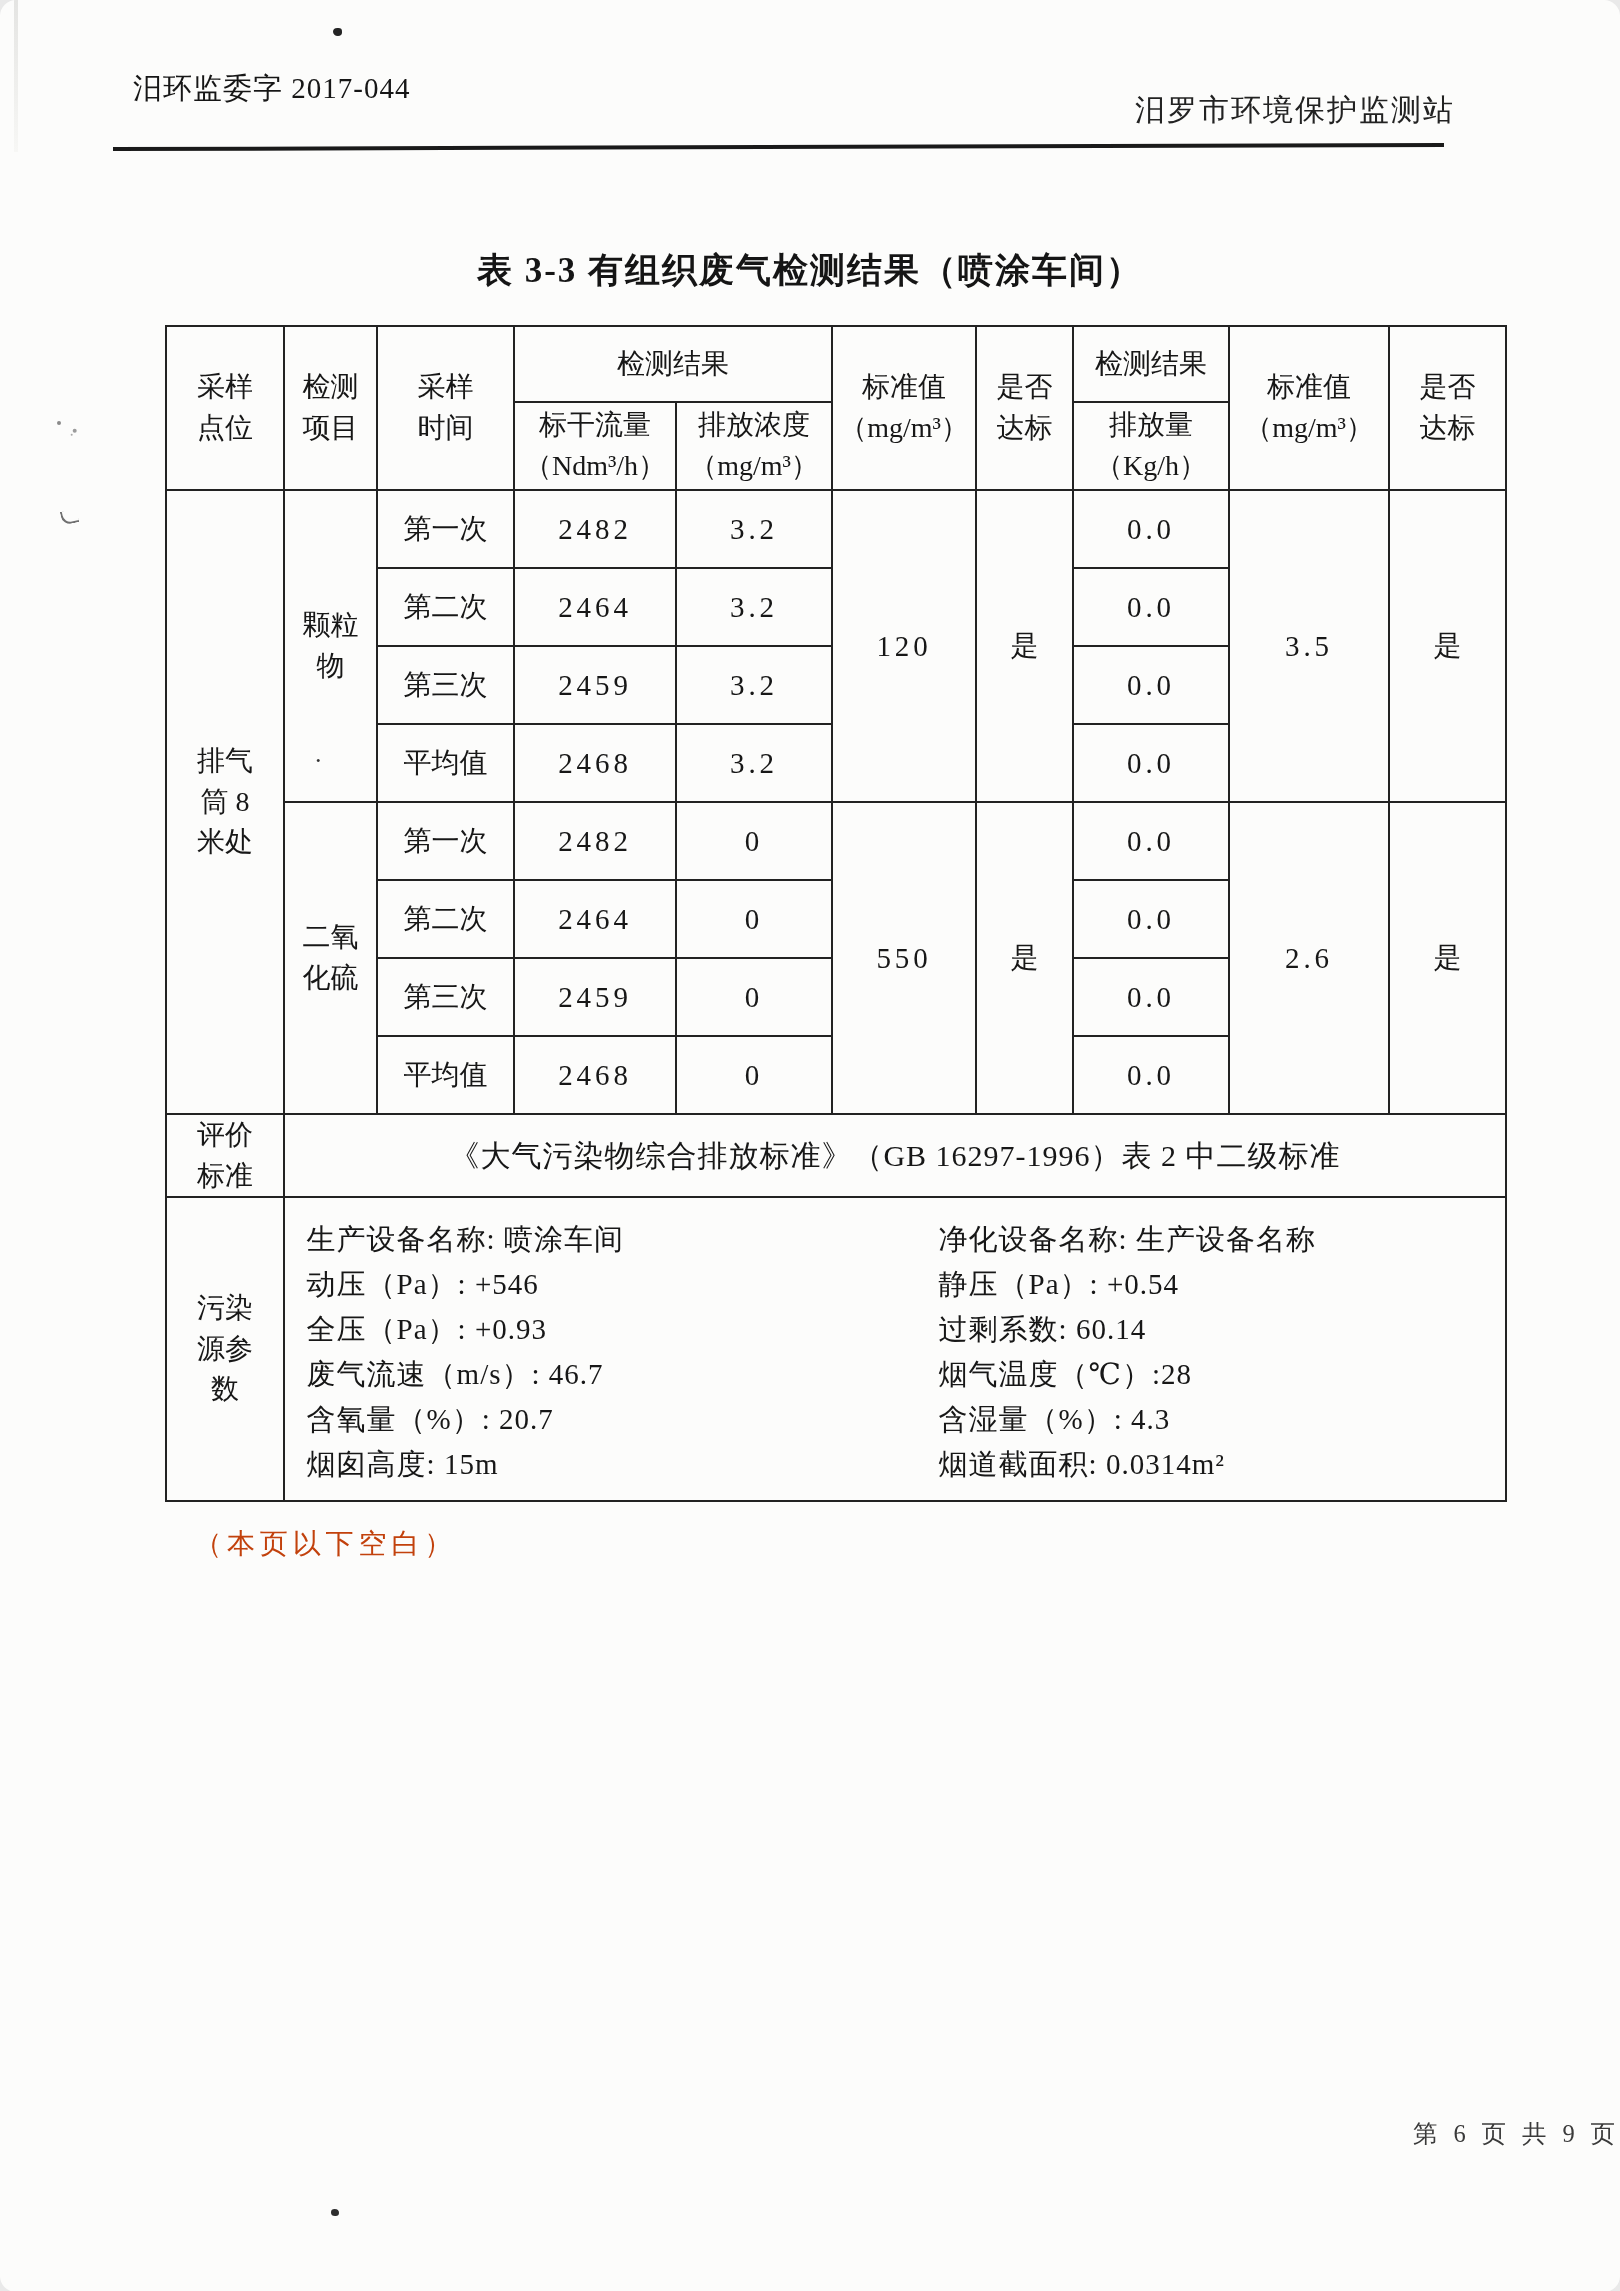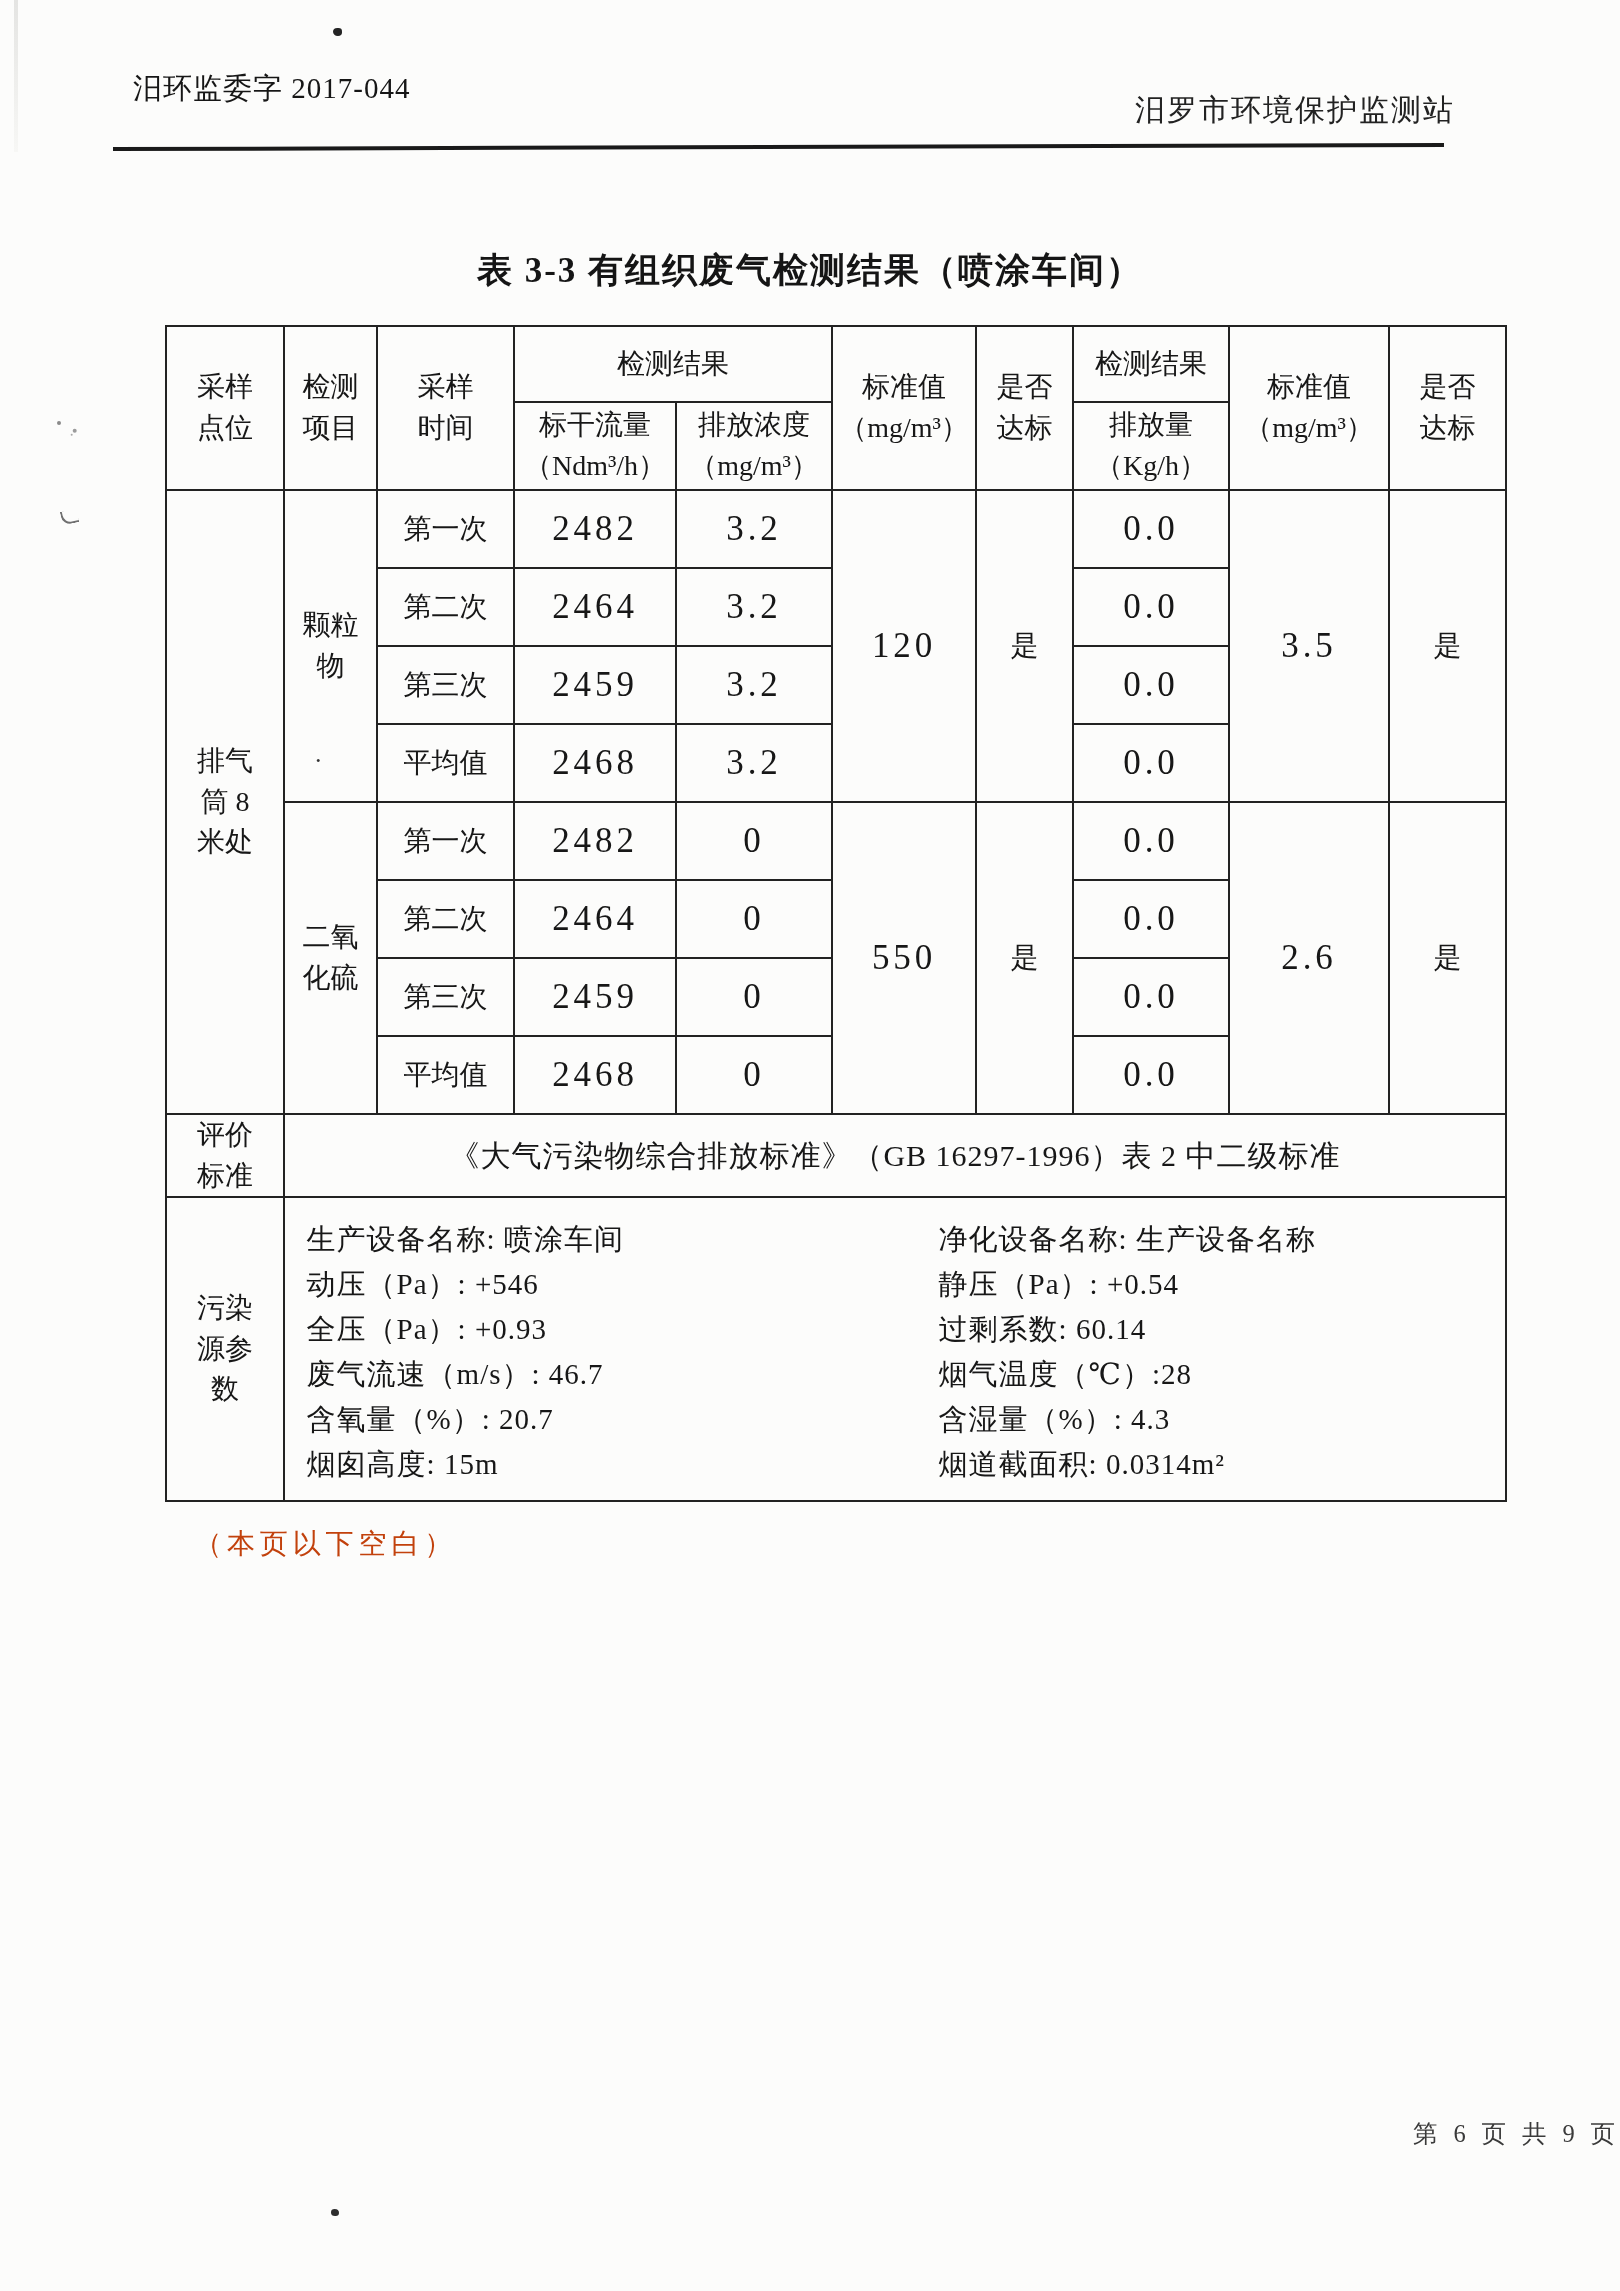--- a/index.html
+++ b/index.html
@@ -7,20 +7,21 @@
     width:1620px;height:2292px;
     background:#e9e9e9;
     font-family:"Liberation Serif","DejaVu Serif",serif;
     color:#1b1b1b;
   }
   .page{
     position:relative;
     width:1620px;height:2292px;
     background:#fcfcfb;
     overflow:hidden;
+    border-radius:16px;
   }
   
   .hdr-left{
     position:absolute;left:133px;top:69px;
     font-size:29px;letter-spacing:1px;color:#161616;
   }
   .hdr-right{
     position:absolute;left:1135px;top:90px;
     font-size:30px;letter-spacing:2px;color:#222;
   }
@@ -47,21 +48,21 @@
     padding:0;
     line-height:1.45;
   }
   table.results{border:2.9px solid #1c1c1c;}
   tr.h1{height:76px;}
   tr.h2{height:88px;}
   tr.d{height:78px;}
   tr.ev{height:67px;}
   tr.pp{height:304px;}
   .pre{white-space:pre-line;}
-  .num{letter-spacing:3.9px;font-size:35px;}
+  .num{letter-spacing:3.9px;font-size:29px;}
   td.pollutant{position:relative;}
   .pdot{
     position:absolute;left:29px;top:257px;
     font-size:25.5px;color:#333;line-height:1;
   }
   td.eval-text{
     text-align:left;padding-left:29px;
     font-size:30px;letter-spacing:1px;
   }
   .params{

